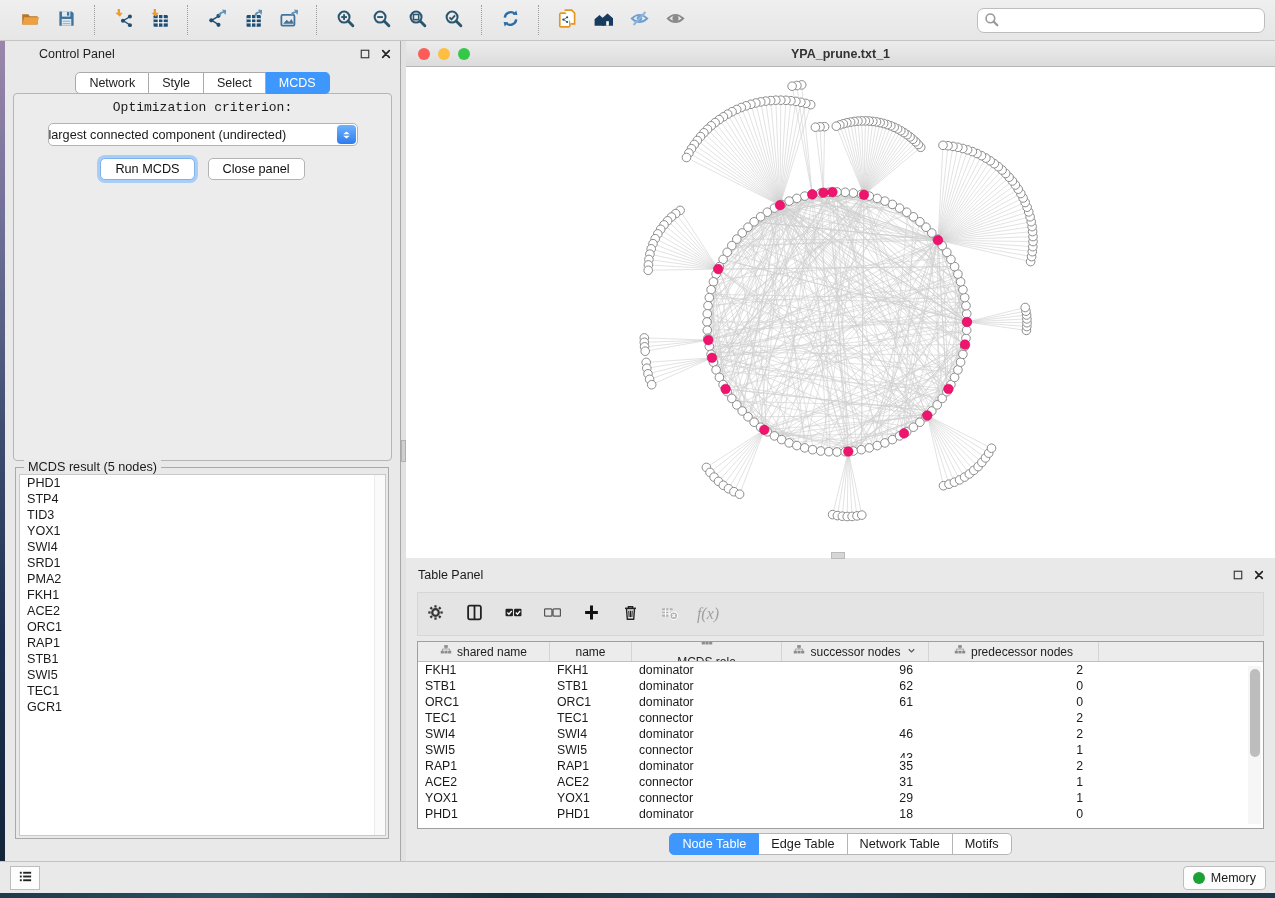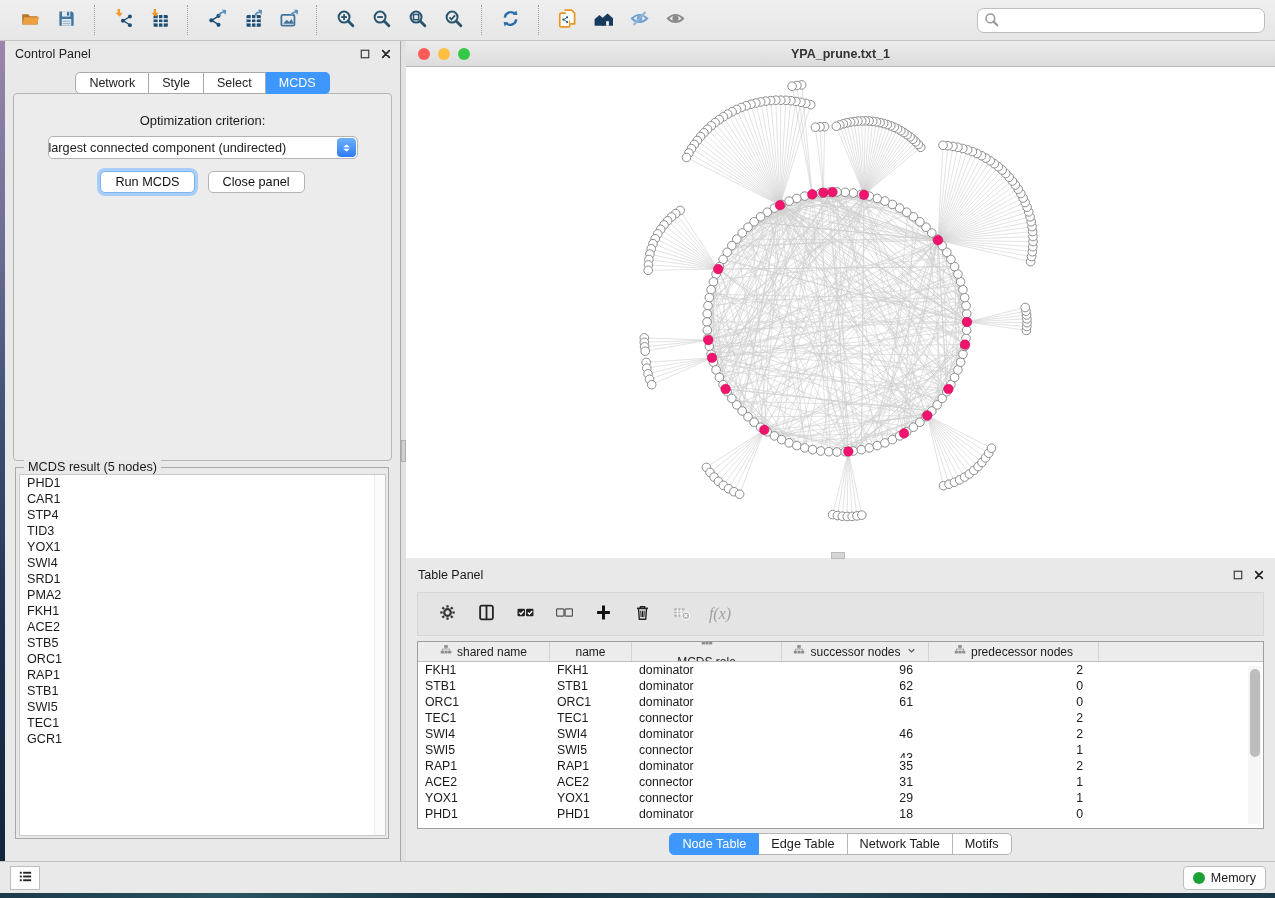--- a/index.html
+++ b/index.html
@@ -21,34 +21,34 @@
   .tb-sep { width:1px; height:30px; border-left:1px dotted #9d9d9d; margin:0 4px; }
   .tbtn { width:36px; height:32px; display:flex; align-items:center; justify-content:center; cursor:pointer; }
   .search-wrap { position:absolute; right:10px; top:8px; }
   .search-box { width:288px; height:25px; background:#fff; border:1px solid #bdbdbd; border-radius:7px;
     display:flex; align-items:center; padding-left:6px; }
   .search-box input { border:none; outline:none; flex:1; height:20px; font-size:12px; background:transparent; font-family:"Liberation Sans",sans-serif; }
 
   
   .control-panel { position:absolute; left:5px; top:41px; width:396px; height:820px;
     background:#e9e9e9; border-right:1px solid #a8a8a8; }
-  .cp-header { position:relative; height:26px; padding:6px 10px 0 10px; font-size:12.5px; color:#222; }
+  .cp-header { position:relative; height:26px; padding:6px 10px 0 10px; font-size:12.5px; color:#222;margin-left:24px; }
   .panel-icons { position:absolute; right:8px; top:6px; display:flex; gap:8px; }
   .panel-icons .pico { width:13px; height:13px; display:flex; align-items:center; justify-content:center; cursor:pointer; }
 
   .cp-tabs { position:absolute; left:0; top:31px; width:100%; display:flex; justify-content:center; z-index:3; }
   .tab { height:22px; padding:0 13px; background:#fff; border:1px solid #aaa; border-left:none;
     display:flex; align-items:center; font-size:12.5px; color:#222; cursor:pointer; }
   .tab:first-child { border-left:1px solid #aaa; border-radius:5px 0 0 5px; }
   .tab:last-child { border-radius:0 5px 5px 0; }
   .tab.active { background:#3e97fd; border-color:#3e97fd; color:#fff; }
 
   .cp-content { position:absolute; left:8px; top:52px; width:379px; height:368px;
     background:#ececec; border:1px solid #b5b5b5; border-radius:4px; }
-  .opt-label { text-align:center; margin-top:19px; font-size:13px; }
+  .opt-label { text-align:center; margin-top:6px; font-size:13px;font-family:Liberation Mono, monospace; }
   .dropdown { position:relative; margin:8px auto 0 auto; width:310px; height:23px; background:#fff;
     border:1px solid #b3b3b3; border-radius:5px; display:flex; align-items:center; cursor:pointer; }
   .dropdown .dd-text { flex:1; text-align:left; font-size:12.7px; padding-right:18px; }
   .dd-stepper { position:absolute; right:1px; top:1px; width:19px; height:19px; border-radius:4px;
     background:linear-gradient(#6fb2fc,#2e7bf0); display:flex; flex-direction:column; align-items:center; justify-content:center; gap:1px; }
   .btn-row { display:flex; justify-content:center; gap:13px; margin-top:12px; }
   .mac-btn { height:22px; padding:0 14px; background:#fff; border:1px solid #b3b3b3; border-radius:5px;
     font-size:12.7px; font-family:"Liberation Sans",sans-serif; cursor:pointer; color:#111; }
   .mac-btn.focused { box-shadow:0 0 0 3px #a9cdf9; border-color:#7fb3ee; }
 
@@ -68,21 +68,21 @@
   .net-title { font-size:12.5px; font-weight:bold; color:#333; }
   .net-canvas { position:relative; width:869px; height:490px; background:#fff; }
   .splitter-v { position:absolute; left:401px; top:41px; width:5px; height:820px; background:#e2e2e2; }
   .splitter-v .thumb { position:absolute; left:0; top:399px; width:5px; height:22px; background:#cfcfcf; border:1px solid #b0b0b0; }
   .splitter-h-thumb { position:absolute; left:425px; top:552px; width:14px; height:7px; background:#d6d6d6; border:1px solid #bbb; }
 
   
   .table-panel { position:absolute; left:406px; top:563px; width:869px; height:298px; background:#e9e9e9; }
   .tp-header { position:relative; height:25px; padding:5px 10px 0 12px; font-size:12.5px; }
   .tp-toolbar { position:absolute; left:11px; top:29px; width:847px; height:44px; background:#e4e4e4;
-    border:1px solid #d6d6d6; display:flex; align-items:center; padding-left:14px; gap:9px; }
+    border:1px solid #d6d6d6; display:flex; align-items:center; padding-left:2px; gap:9px; }
   .tp-tbtn { width:30px; height:30px; display:flex; align-items:center; justify-content:center; cursor:pointer; }
   .fx-label { font-family:"Liberation Serif", serif; font-style:italic; font-size:16px; color:#a0a0a0; }
 
   .tbl-wrap { position:absolute; left:11px; top:78px; width:847px; height:188px; background:#fff; border:1px solid #9f9f9f; }
   .tbl-header { display:flex; height:20px; background:#ececec; border-bottom:1px solid #c0c0c0; }
   .th { display:flex; align-items:center; justify-content:center; gap:5px; font-size:12px; color:#222;
     border-right:1px solid #d4d4d4; overflow:hidden; white-space:nowrap; cursor:pointer; }
   .tbl-body { position:relative; }
   .tr { display:flex; height:16px; }
   .td { font-size:12.3px; line-height:16px; white-space:nowrap; overflow:hidden; }
@@ -323,30 +323,28 @@
       <div class="btn-row">
         <button class="mac-btn focused">Run MCDS</button>
         <button class="mac-btn">Close panel</button>
       </div>
     </div>
     <div class="fieldset">
       <span class="fs-legend">MCDS result (5 nodes)</span>
       <div class="mcds-list" id="mcds-list">
         <div class="mcds-scroll"></div>
       <div class="mcds-item">PHD1</div>
-          <div class="mcds-item">CAR1</div>
           <div class="mcds-item">STP4</div>
           <div class="mcds-item">TID3</div>
           <div class="mcds-item">YOX1</div>
           <div class="mcds-item">SWI4</div>
           <div class="mcds-item">SRD1</div>
           <div class="mcds-item">PMA2</div>
           <div class="mcds-item">FKH1</div>
           <div class="mcds-item">ACE2</div>
-          <div class="mcds-item">STB5</div>
           <div class="mcds-item">ORC1</div>
           <div class="mcds-item">RAP1</div>
           <div class="mcds-item">STB1</div>
           <div class="mcds-item">SWI5</div>
           <div class="mcds-item">TEC1</div>
           <div class="mcds-item">GCR1</div>
         </div>
     </div>
   </div>
 

